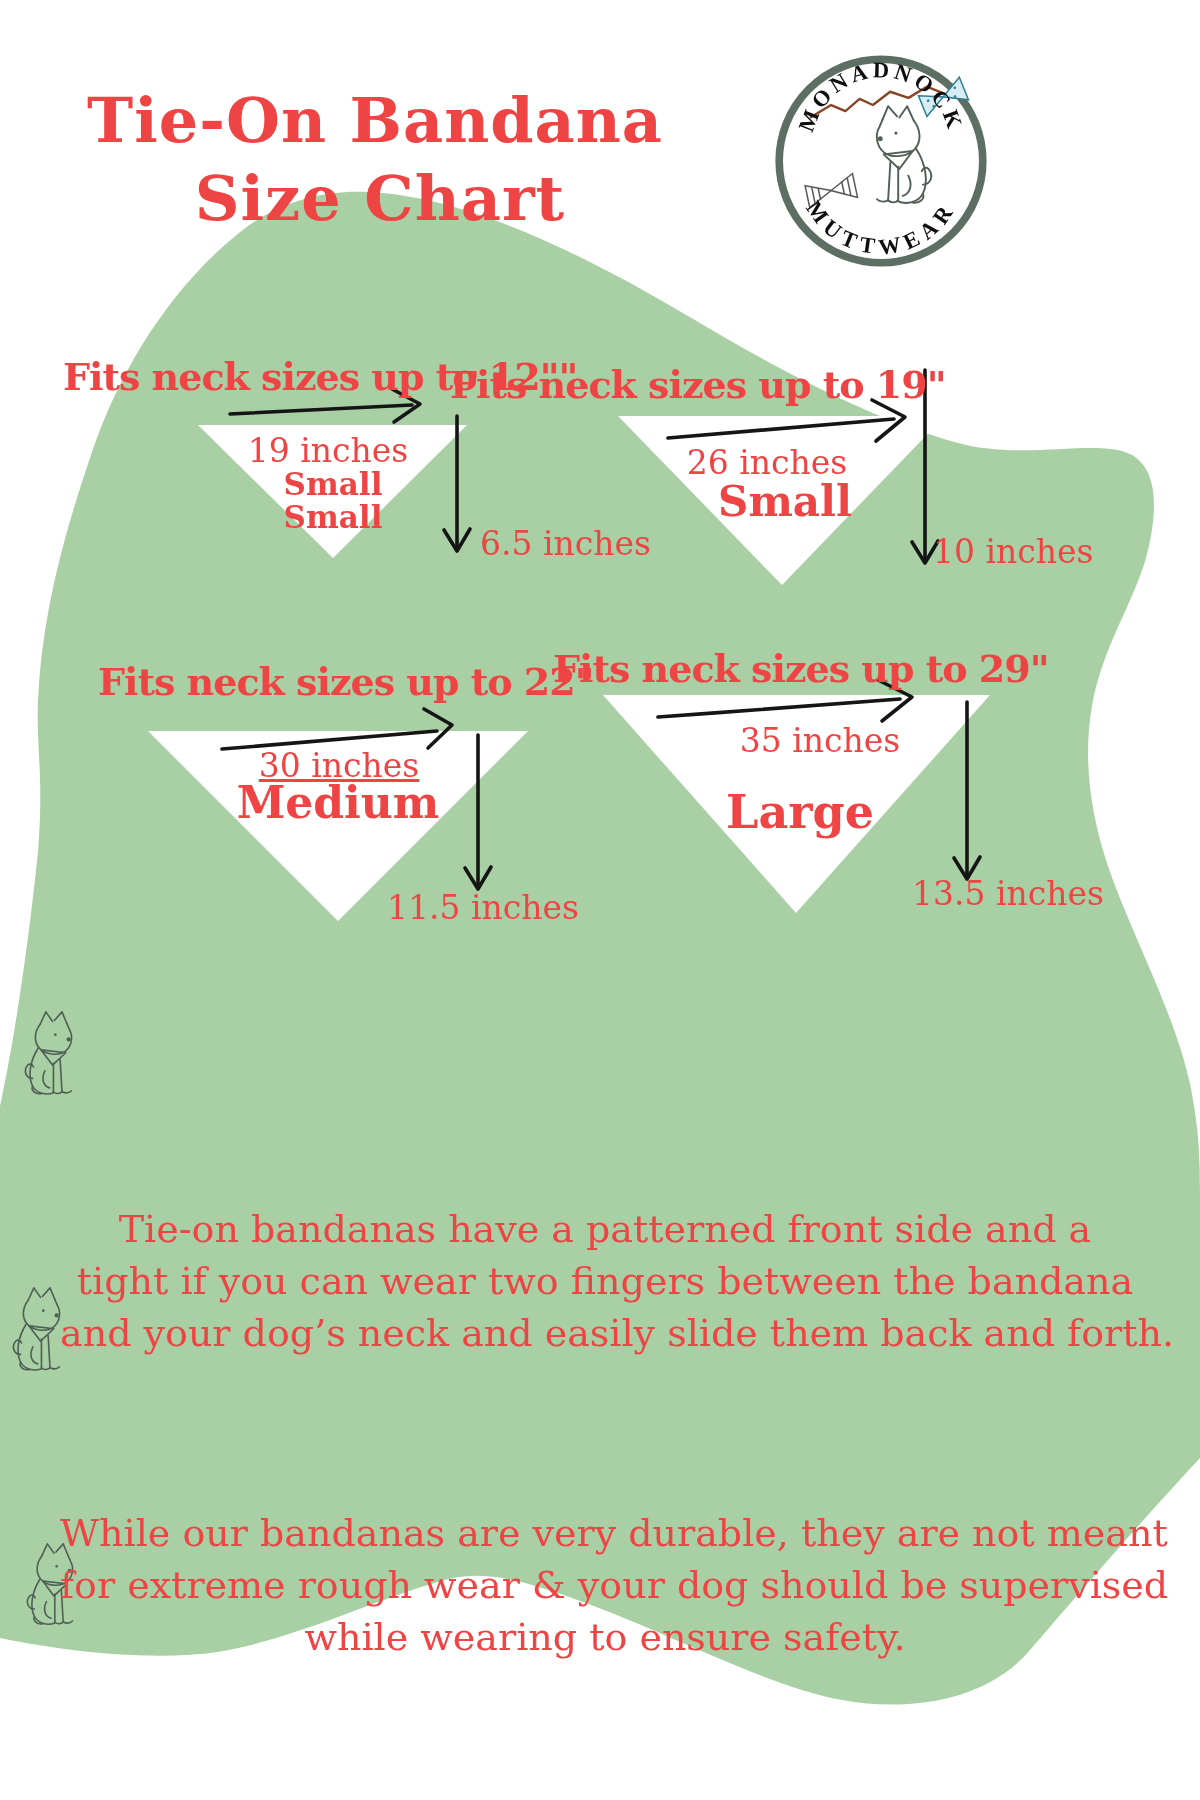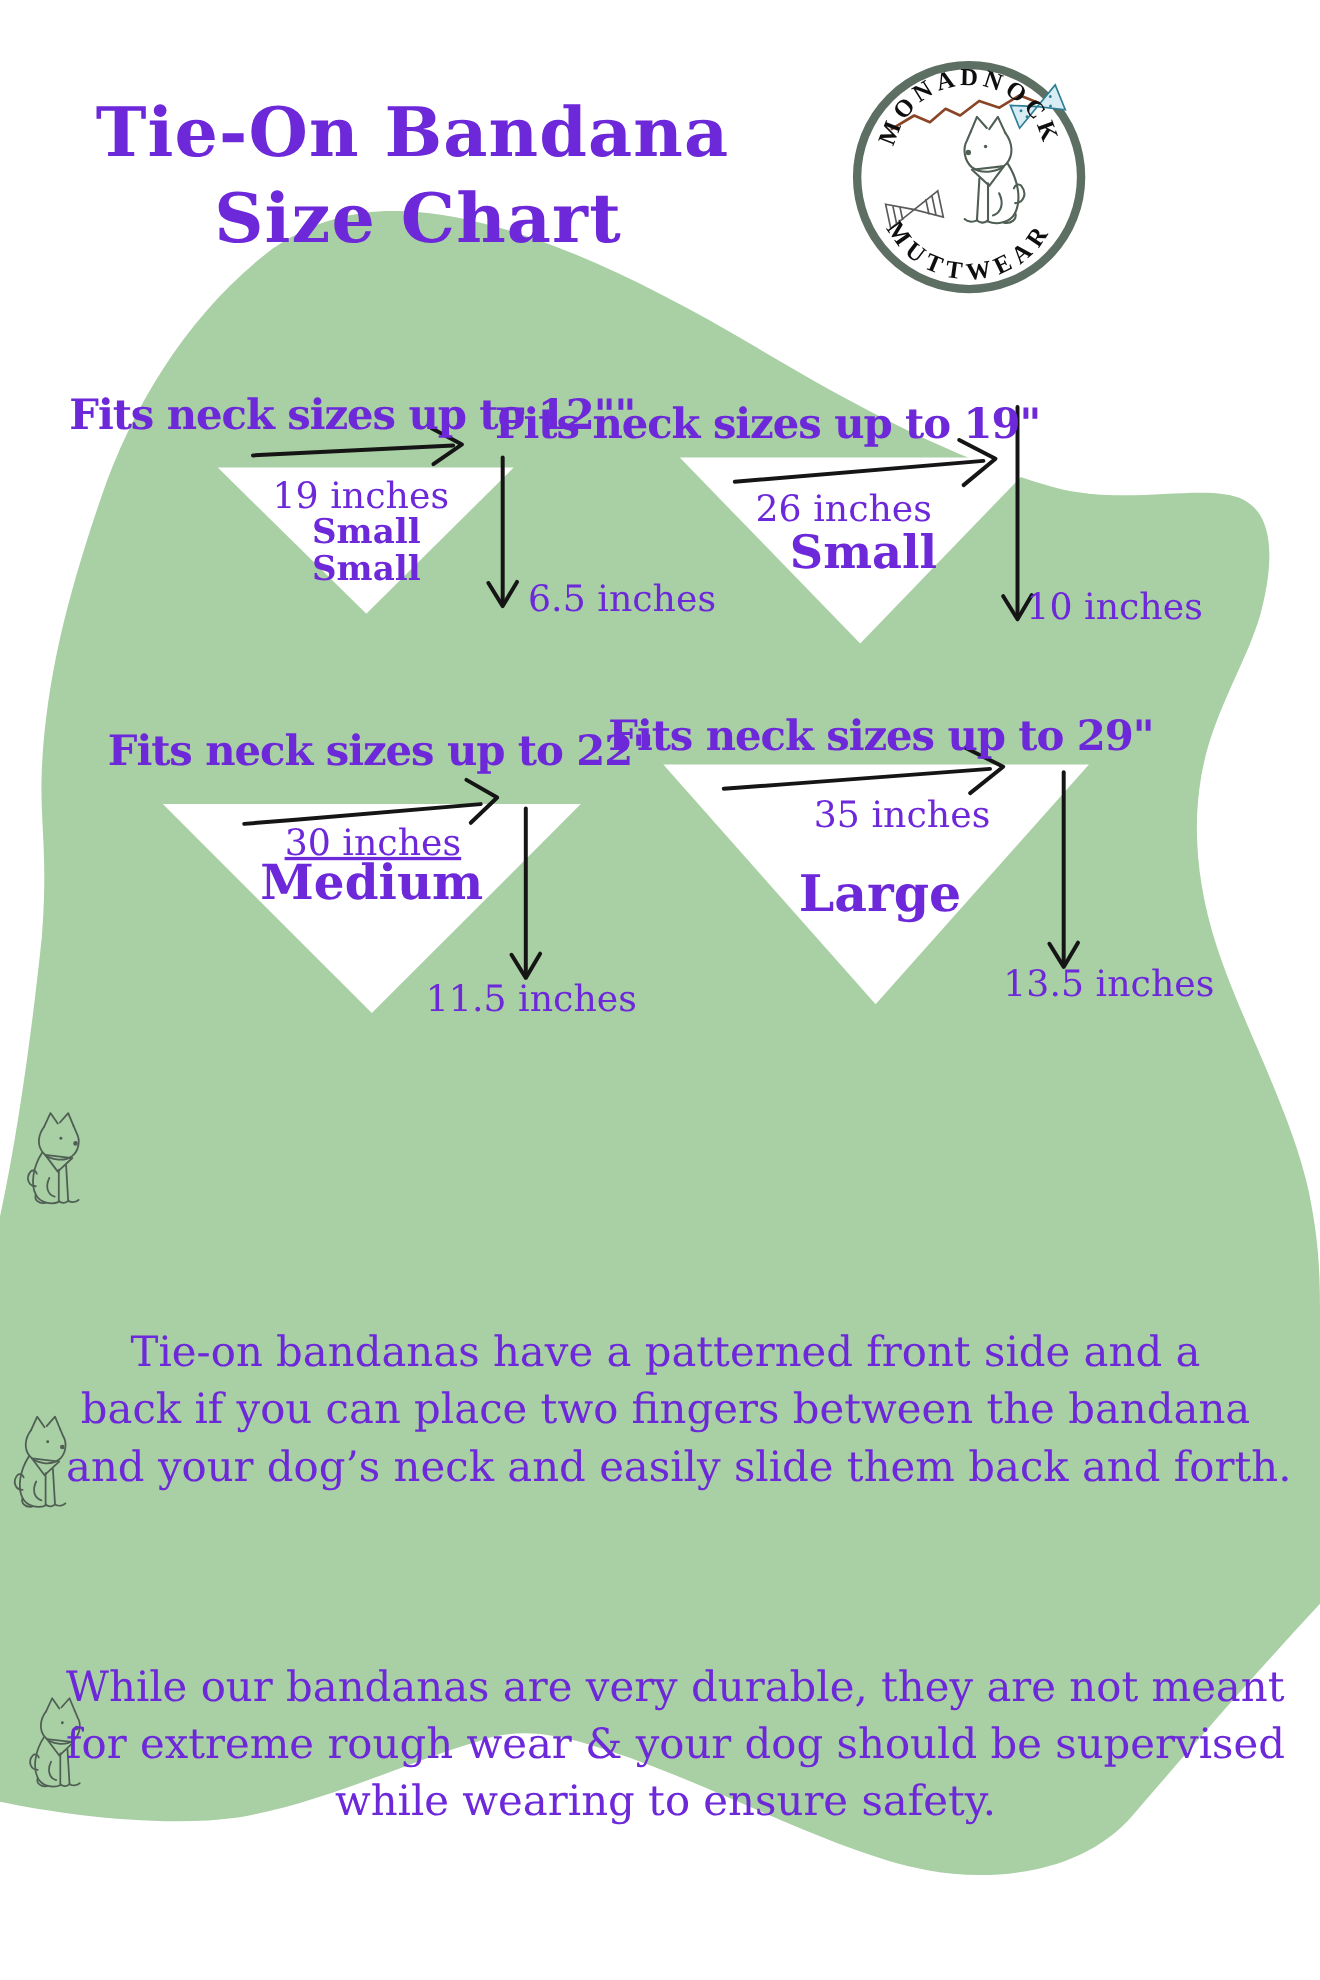--- a/index.html
+++ b/index.html
@@ -1,20 +1,20 @@
 <!DOCTYPE html>
 <html><head>
 <meta charset="utf-8">
 <style>
   html,body{margin:0;padding:0;background:#ffffff;}
   .canvas{
     position:relative;width:1200px;height:1800px;background:#ffffff;
     font-family:"DejaVu Serif","Liberation Serif",serif;color:#121212;overflow:hidden;
   }
-  .t{position:absolute;color:#6d28d9;}
+  .t{position:absolute;color:#ef4444;}
   .ctr{text-align:center;}
   .title{font-weight:bold;font-size:62px;letter-spacing:1px;line-height:1.05;white-space:nowrap;}
   .heading{font-weight:bold;font-size:38px;letter-spacing:-1px;white-space:nowrap;}
   .wlabel{font-size:33px;white-space:nowrap;}
   .hlabel{font-size:33px;white-space:nowrap;}
   .sname{font-weight:bold;white-space:nowrap;line-height:1.06;}
   .para{font-size:38px;line-height:52px;text-align:center;}
   .para div{white-space:nowrap;}
   svg{position:absolute;left:0;top:0;}
   .logo-svg{left:768px;top:48px;}
@@ -178,21 +178,21 @@
     <div class="t wlabel ctr" style="left:670px;top:721px;width:300px;">35 inches</div>
     <div class="t sname ctr" style="left:650px;top:788px;width:300px;font-size:46px;">
       <div>Large</div>
     </div>
     <div class="t hlabel" style="left:912px;top:874px;">13.5 inches</div>
   </div>
 
 
   <div class="t para" style="left:60px;top:1203px;width:1090px;line-height:52px;">
     <div>Tie-on bandanas have a patterned front side and a</div>
-    <div>back if you can place two fingers between the bandana</div>
+    <div>tight if you can wear two fingers between the bandana</div>
     <div>and your dog’s neck and easily slide them back and forth.</div>
   </div>
 
   <div class="t para" style="left:60px;top:1507px;width:1090px;line-height:52px;">
     <div>While our bandanas are very durable, they are not meant</div>
     <div>for extreme rough wear &amp; your dog should be supervised</div>
     <div>while wearing to ensure safety.</div>
   </div>
 
 </div>

